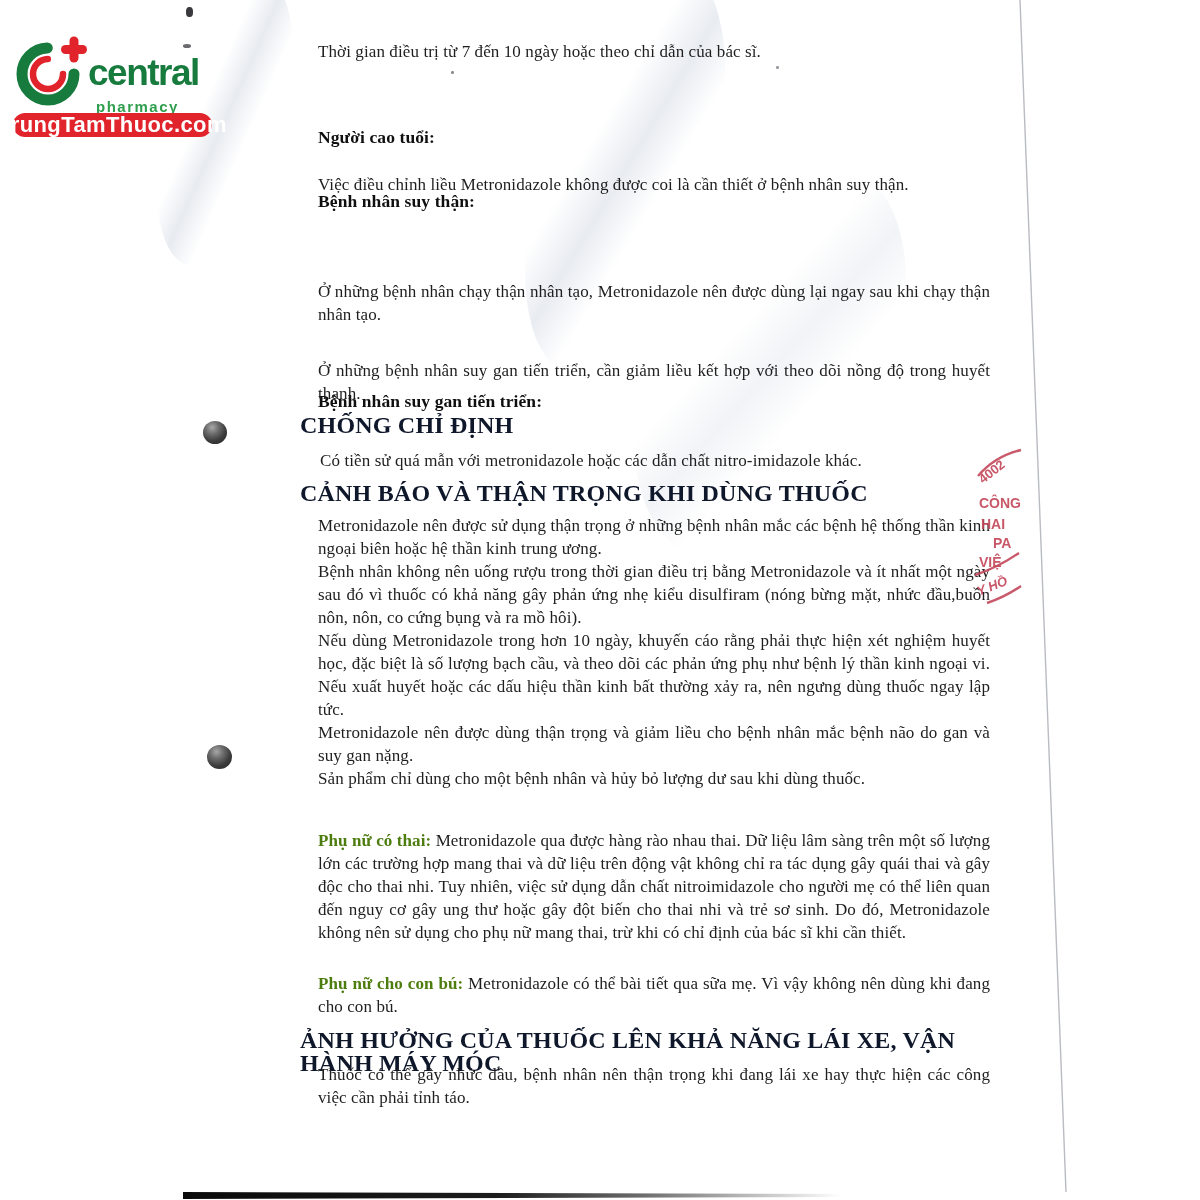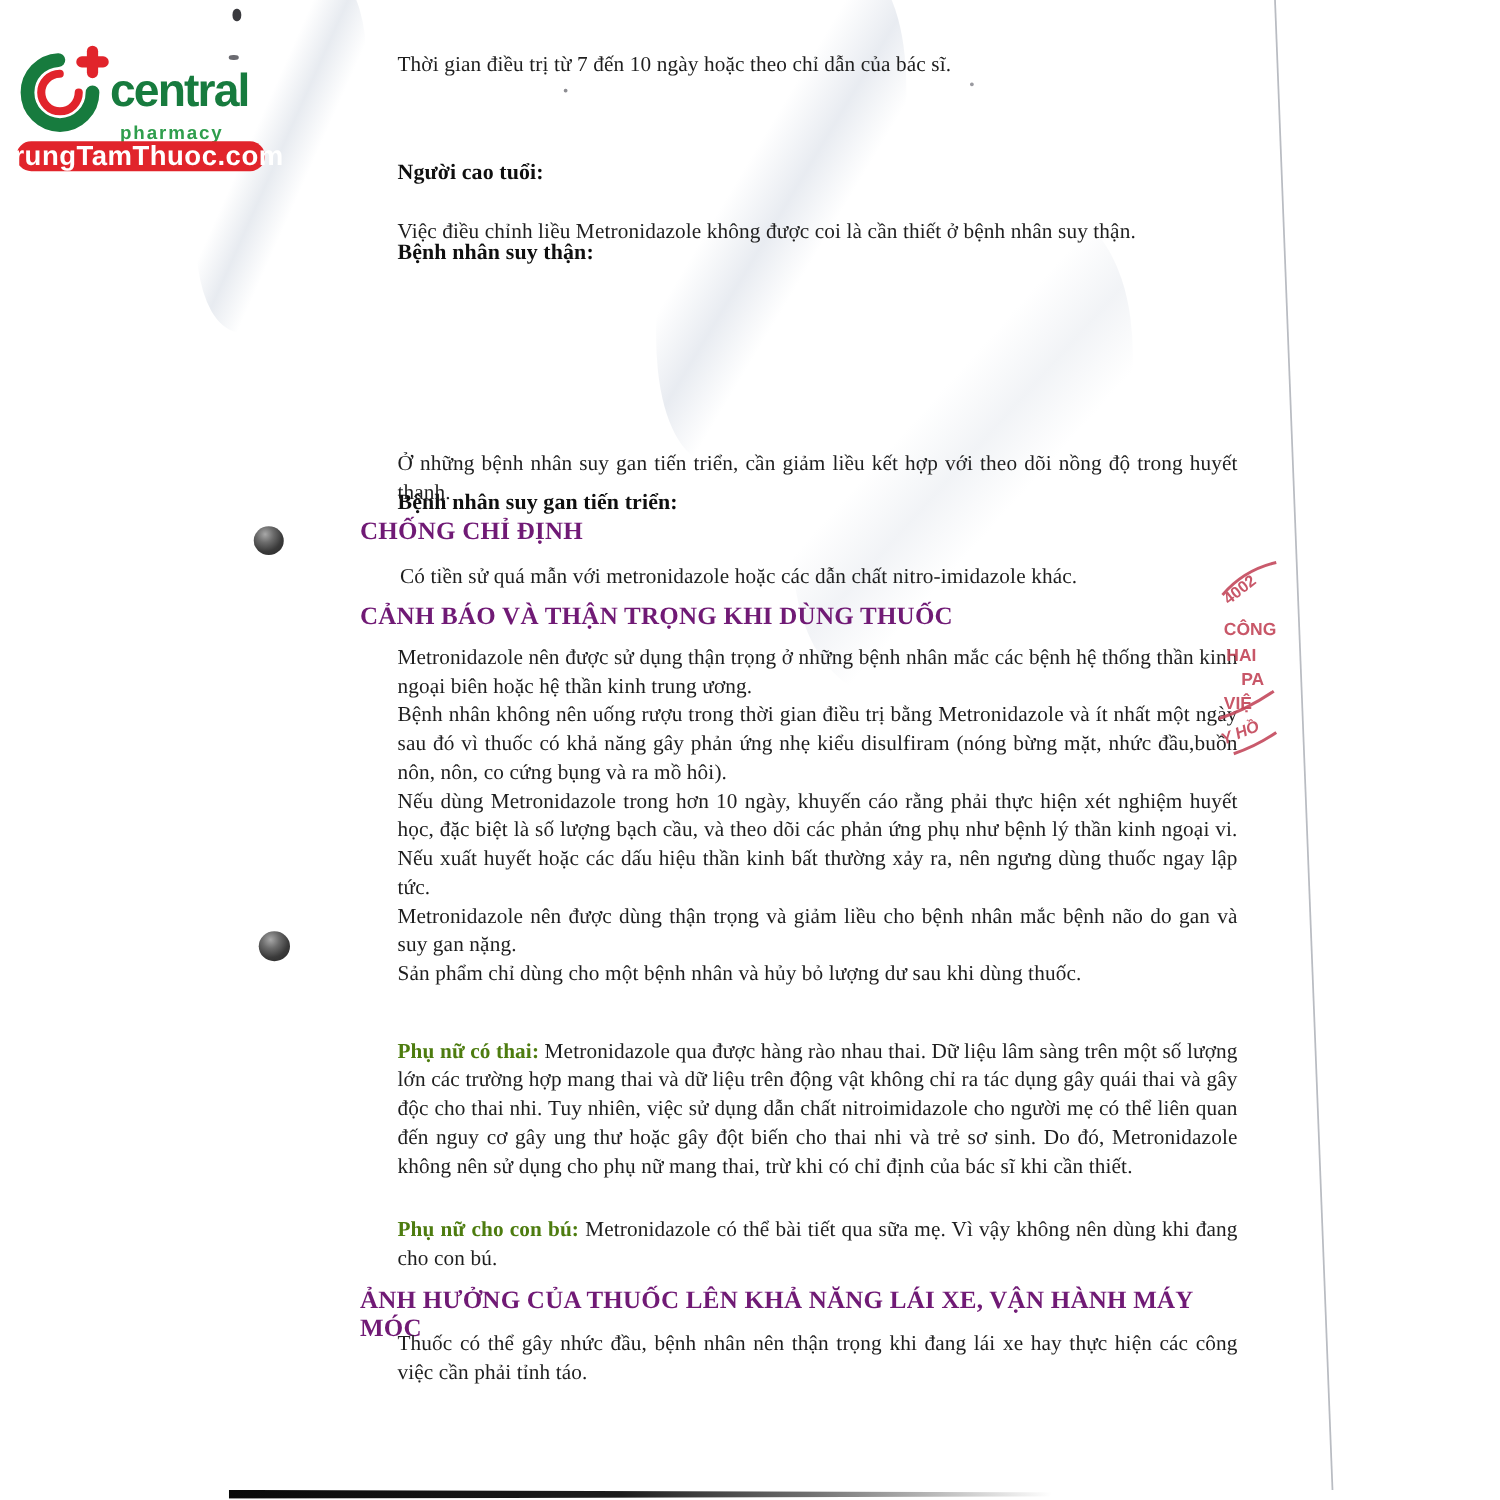--- a/index.html
+++ b/index.html
@@ -17,22 +17,22 @@
     position:absolute;
     left:318px;width:672px;
     margin:0;
     font-size:17px;line-height:23px;
     color:#1e1e1e;
     letter-spacing:.1px;
   }
   .pj{text-align:justify;}
   .sub{font-weight:bold;font-size:17.5px;color:#0f0f0f;margin-top:48px;}
   .hh{
-    left:288px;width:702px;
-    font-weight:bold;font-size:20px;color:#701a75;
+    left:300px;width:702px;
+    font-weight:bold;font-size:24px;color:#0f172a;
     letter-spacing:.2px;
   }
   .blk b{color:#4d7c0f;}
   
   .logo{position:absolute;left:12px;top:30px;width:205px;height:112px;}
   .logo-icon{position:absolute;left:2px;top:2px;}
   .logo-word{
     position:absolute;left:76px;top:26px;
     font-family:"Liberation Sans", sans-serif;
     font-weight:bold;font-size:37px;line-height:34px;
@@ -117,20 +117,21 @@
 
   <div class="speck speck1"></div>
   <div class="speck speck2"></div>
   <div class="speck speck3"></div>
   <div class="speck speck4"></div>
 
   <p class="blk" style="top:40px">Thời gian điều trị từ 7 đến 10 ngày hoặc theo chỉ dẫn của bác sĩ.</p>
   <p class="blk sub" style="top:78px">Người cao tuổi:</p>
   <p class="blk sub" style="top:142px">Bệnh nhân suy thận:</p>
   <p class="blk" style="top:173px">Việc điều chỉnh liều Metronidazole không được coi là cần thiết ở bệnh nhân suy thận.</p>
+  <p class="blk pj" style="top:280px">Ở những bệnh nhân chạy thận nhân tạo, Metronidazole nên được dùng lại ngay sau khi chạy thận nhân tạo.</p>
   <p class="blk sub" style="top:342px">Bệnh nhân suy gan tiến triển:</p>
   <p class="blk pj" style="top:359px">Ở những bệnh nhân suy gan tiến triển, cần giảm liều kết hợp với theo dõi nồng độ trong huyết thanh.</p>
   <p class="blk hh" style="top:414px">CHỐNG CHỈ ĐỊNH</p>
   <p class="blk" style="top:449px;left:320px">Có tiền sử quá mẫn với metronidazole hoặc các dẫn chất nitro-imidazole khác.</p>
   <p class="blk hh" style="top:482px">CẢNH BÁO VÀ THẬN TRỌNG KHI DÙNG THUỐC</p>
   <p class="blk pj" style="top:514px">Metronidazole nên được sử dụng thận trọng ở những bệnh nhân mắc các bệnh hệ thống thần kinh ngoại biên hoặc hệ thần kinh trung ương.</p>
   <p class="blk pj" style="top:560px">Bệnh nhân không nên uống rượu trong thời gian điều trị bằng Metronidazole và ít nhất một ngày sau đó vì thuốc có khả năng gây phản ứng nhẹ kiểu disulfiram (nóng bừng mặt, nhức đầu,buồn nôn, nôn, co cứng bụng và ra mồ hôi).</p>
   <p class="blk pj" style="top:629px">Nếu dùng Metronidazole trong hơn 10 ngày, khuyến cáo rằng phải thực hiện xét nghiệm huyết học, đặc biệt là số lượng bạch cầu, và theo dõi các phản ứng phụ như bệnh lý thần kinh ngoại vi. Nếu xuất huyết hoặc các dấu hiệu thần kinh bất thường xảy ra, nên ngưng dùng thuốc ngay lập tức.</p>
   <p class="blk pj" style="top:721px">Metronidazole nên được dùng thận trọng và giảm liều cho bệnh nhân mắc bệnh não do gan và suy gan nặng.</p>
   <p class="blk" style="top:767px">Sản phẩm chỉ dùng cho một bệnh nhân và hủy bỏ lượng dư sau khi dùng thuốc.</p>

